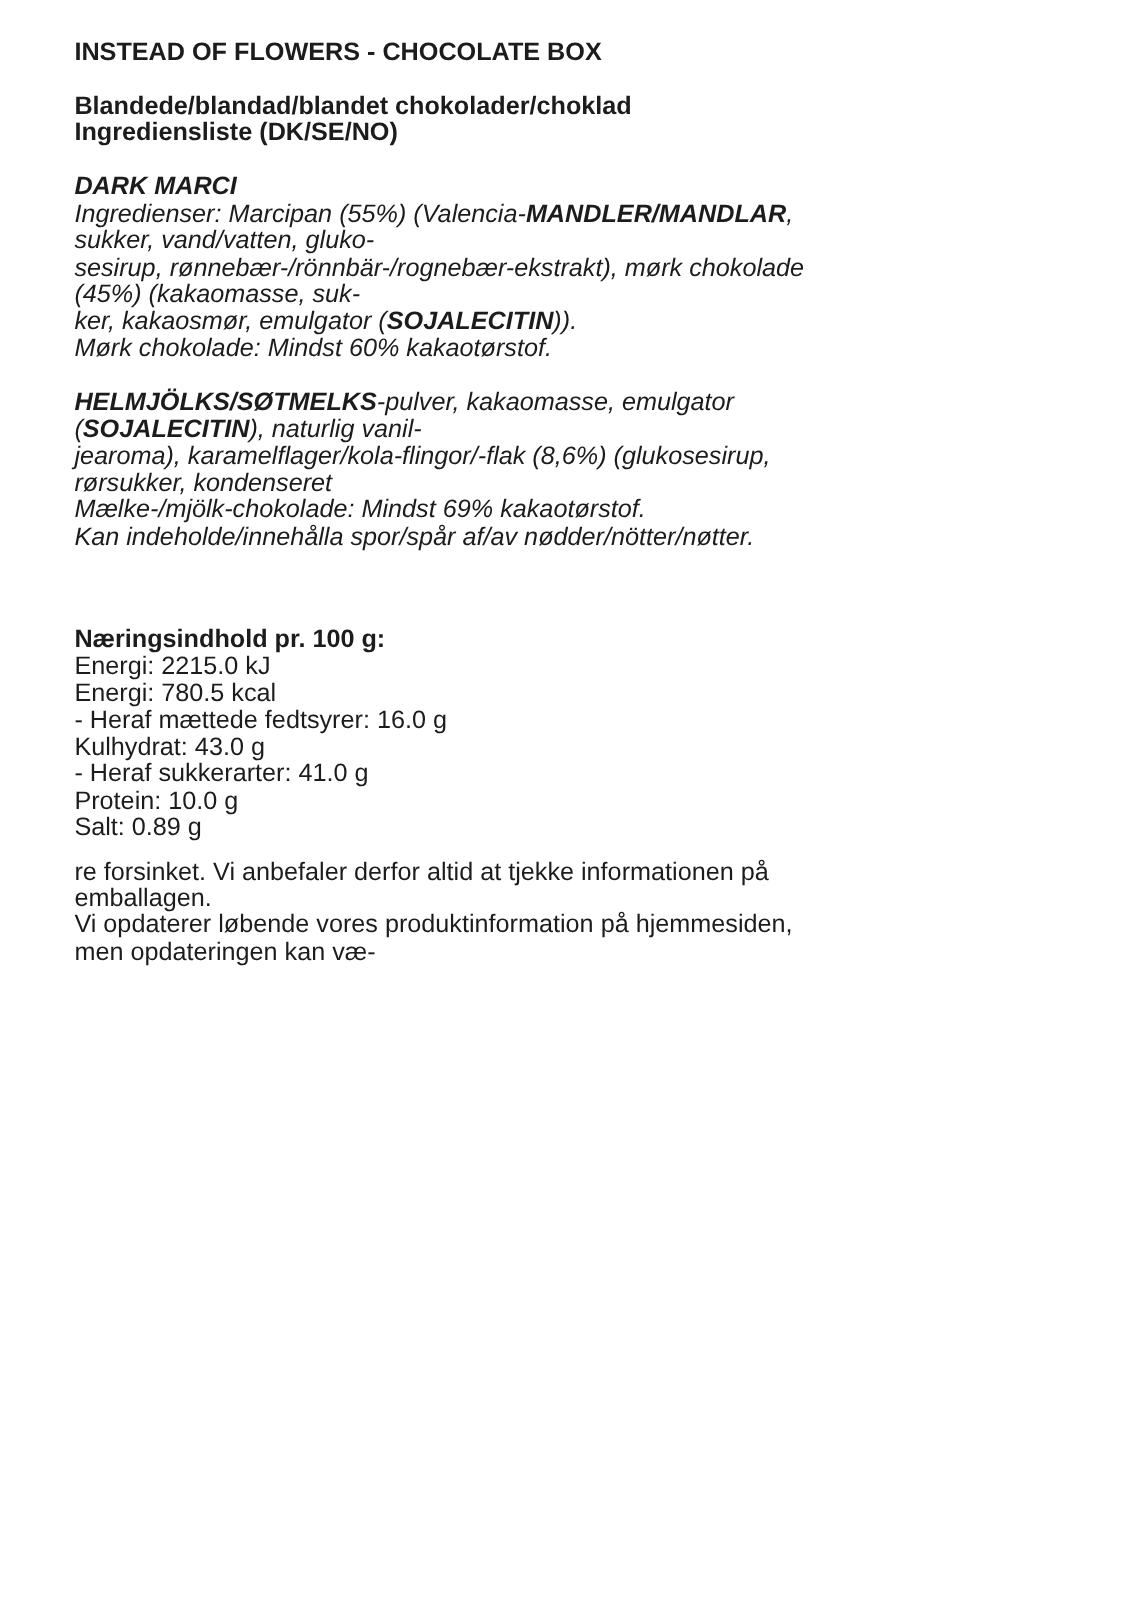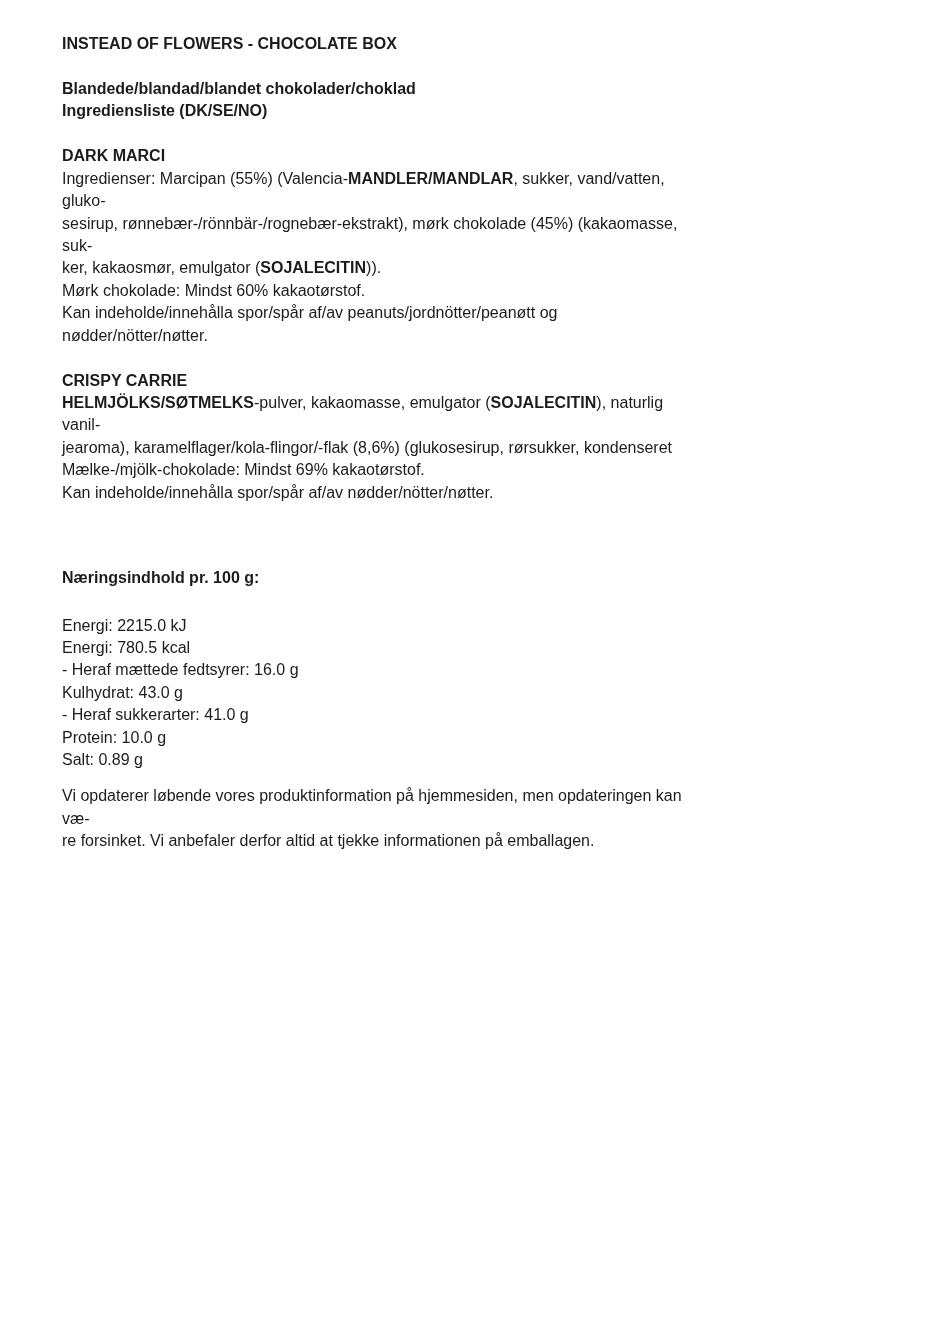--- a/index.html
+++ b/index.html
@@ -12,54 +12,52 @@
     height: 1331px;
     overflow: hidden;
     font-family: "Liberation Sans", sans-serif;
     color: #1c1c1c;
   }
   .page {
     box-sizing: border-box;
     width: 744px;
     height: 1331px;
     padding: 33px 48px 0 62px;
-    font-size: 16px;
+    font-size: 21px;
     line-height: 22.4px;
     background: #ffffff;
   }
   .b, .h { font-weight: bold; }
   .top-block { margin-bottom: 22.6px; }
-  .product-section { margin-top: 22.6px; }
+  .product-section { margin-top: 22.6px; font-style: italic; }
   .line { white-space: pre-wrap; }
   .nutrition { margin-top: 63px; }
-  .nutrition-heading { margin-bottom: 25px; }
+  .nutrition-heading { }
   .footer { margin-top: 14px; }
 </style>
 </head>
 <body>
 
 <div class="page">
 
   <div class="h top-block">INSTEAD OF FLOWERS - CHOCOLATE BOX</div>
   <div class="h">Blandede/blandad/blandet chokolader/choklad</div>
   <div class="h top-block">Ingrediensliste (DK/SE/NO)</div>
 
   <section class="product-section">
     <div class="h">DARK MARCI</div>
     <div>
         <div class="line"><span>Ingredienser: Marcipan (55%) (Valencia-</span><span class="b">MANDLER/MANDLAR</span><span>, sukker, vand/vatten, gluko-</span></div>
         <div class="line"><span>sesirup, rønnebær-/rönnbär-/rognebær-ekstrakt), mørk chokolade (45%) (kakaomasse, suk-</span></div>
         <div class="line"><span>ker, kakaosmør, emulgator (</span><span class="b">SOJALECITIN</span><span>)).</span></div>
         <div class="line"><span>Mørk chokolade: Mindst 60% kakaotørstof.</span></div>
-        <div class="line"><span>Kan indeholde/innehålla spor/spår af/av peanuts/jordnötter/peanøtt og nødder/nötter/nøtter.</span></div>
       </div>
   </section>
 
   <section class="product-section">
-    <div class="h">CRISPY CARRIE</div>
     <div>
         <div class="line"><span class="b">HELMJÖLKS/SØTMELKS</span><span>-pulver, kakaomasse, emulgator (</span><span class="b">SOJALECITIN</span><span>), naturlig vanil-</span></div>
         <div class="line"><span>jearoma), karamelflager/kola-flingor/-flak (8,6%) (glukosesirup, rørsukker, kondenseret</span></div>
         <div class="line"><span>Mælke-/mjölk-chokolade: Mindst 69% kakaotørstof.</span></div>
         <div class="line"><span>Kan indeholde/innehålla spor/spår af/av nødder/nötter/nøtter.</span></div>
       </div>
   </section>
 
   <div class="nutrition">
     <div class="h nutrition-heading">Næringsindhold pr. 100 g:</div>
@@ -68,17 +66,17 @@
         <div class="line"><span>Energi: 780.5 kcal</span></div>
         <div class="line"><span>- Heraf mættede fedtsyrer: 16.0 g</span></div>
         <div class="line"><span>Kulhydrat: 43.0 g</span></div>
         <div class="line"><span>- Heraf sukkerarter: 41.0 g</span></div>
         <div class="line"><span>Protein: 10.0 g</span></div>
         <div class="line"><span>Salt: 0.89 g</span></div>
       </div>
   </div>
 
   <div class="footer">
+      <div class="line"><span>re forsinket. Vi anbefaler derfor altid at tjekke informationen på emballagen.</span></div>
       <div class="line"><span>Vi opdaterer løbende vores produktinformation på hjemmesiden, men opdateringen kan væ-</span></div>
-      <div class="line"><span>re forsinket. Vi anbefaler derfor altid at tjekke informationen på emballagen.</span></div>
     </div>
 
 </div>
 
 </body></html>

